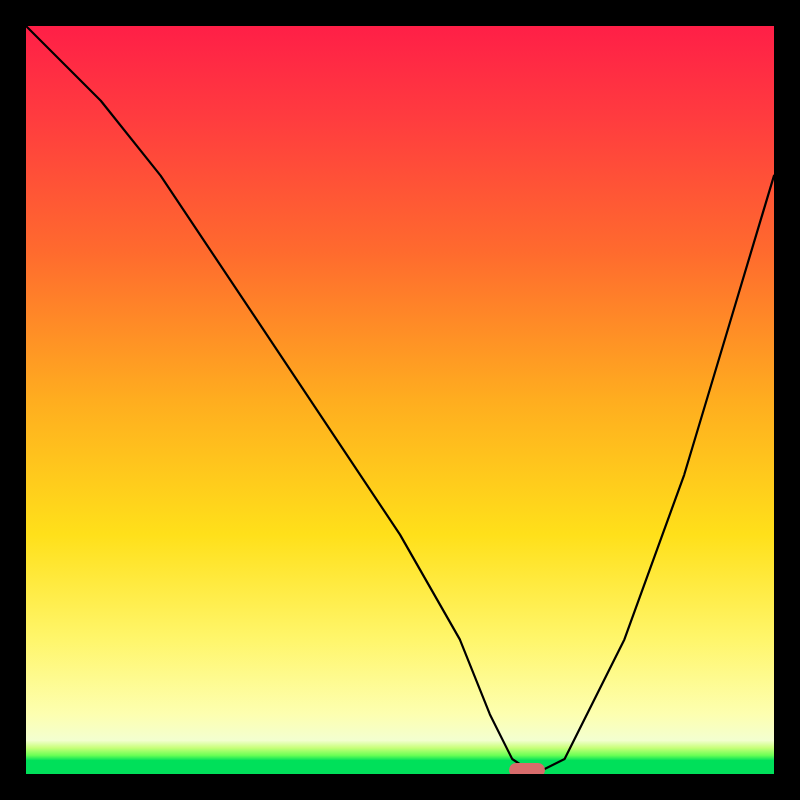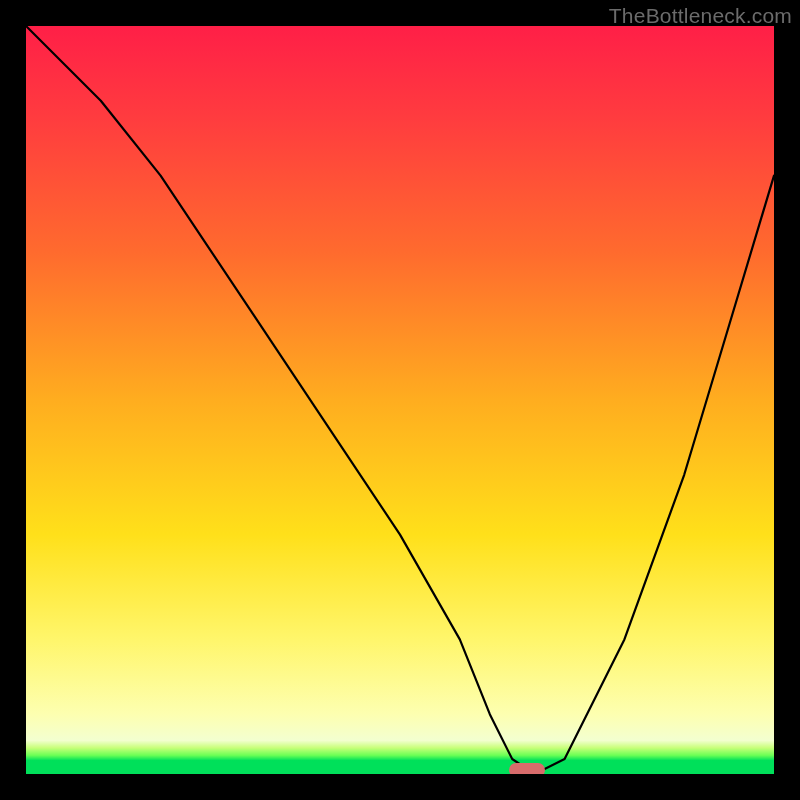--- a/index.html
+++ b/index.html
@@ -75,14 +75,13 @@
   <div class="plot-area">
     <div class="gradient-bg"></div>
 
     <svg class="curve-svg" viewBox="0 0 748 748" preserveAspectRatio="none">
       <path id="curve-path" fill="none" stroke="#000" stroke-width="2.2" stroke-linecap="round" stroke-linejoin="round" d="M0.0 0.0 L74.8 74.8 L134.6 149.6 L224.4 284.2 L299.2 396.4 L374.0 508.6 L433.8 613.4 L463.8 688.2 L486.2 733.0 L508.6 748.0 L538.6 733.0 L598.4 613.4 L658.2 448.8 L703.1 299.2 L748.0 149.6"></path>
     </svg>
 
     <div id="marker" class="marker" style="left: 501.16px; top: 744.26px; background: rgb(215, 107, 107);"></div>
   </div>
 
-  <div class="watermark">TheBottleneck.com</div>
 </div>
 
 </body></html>

